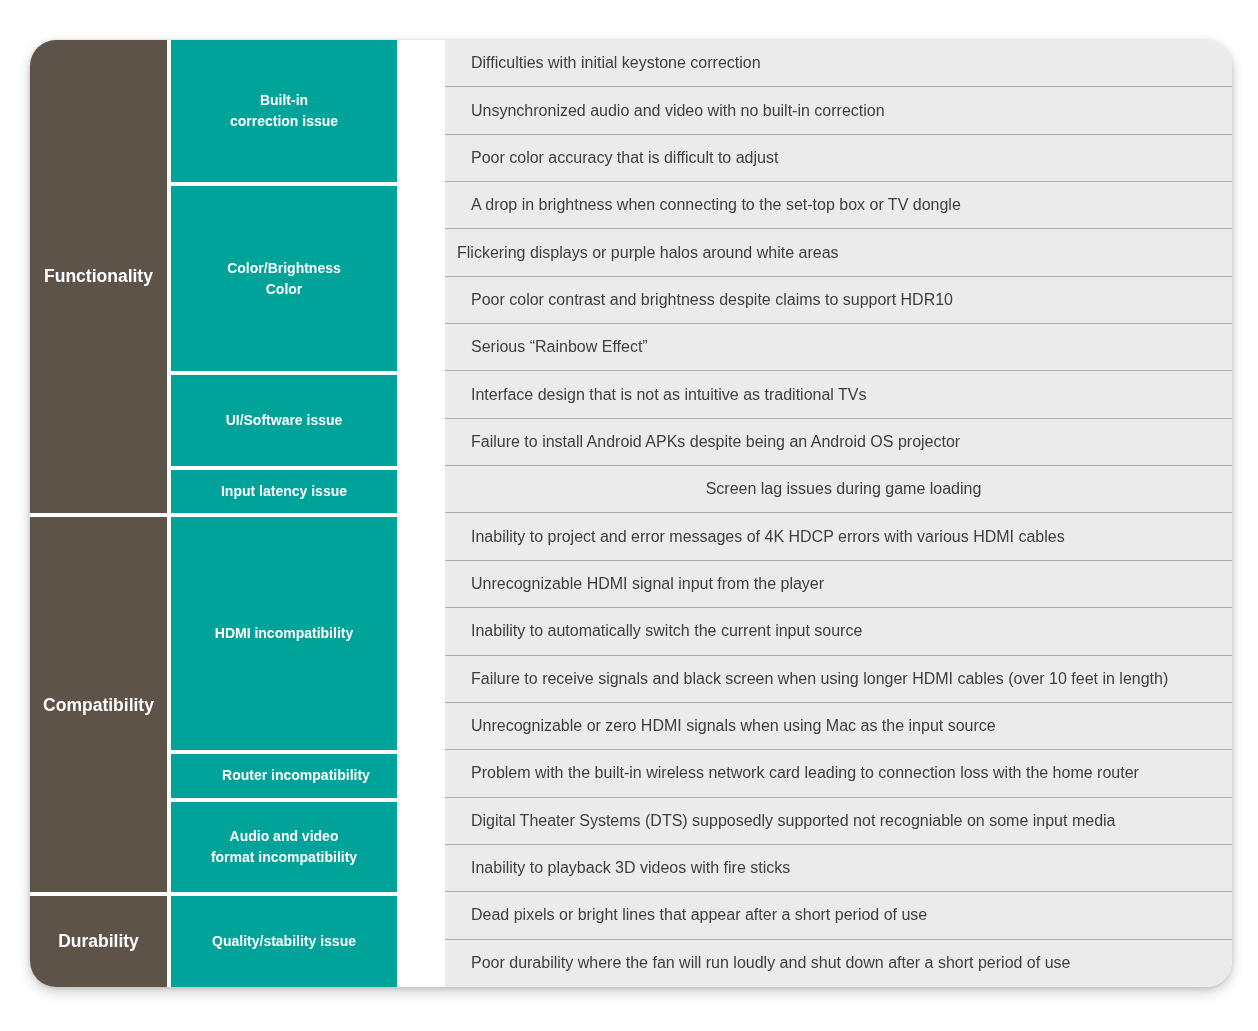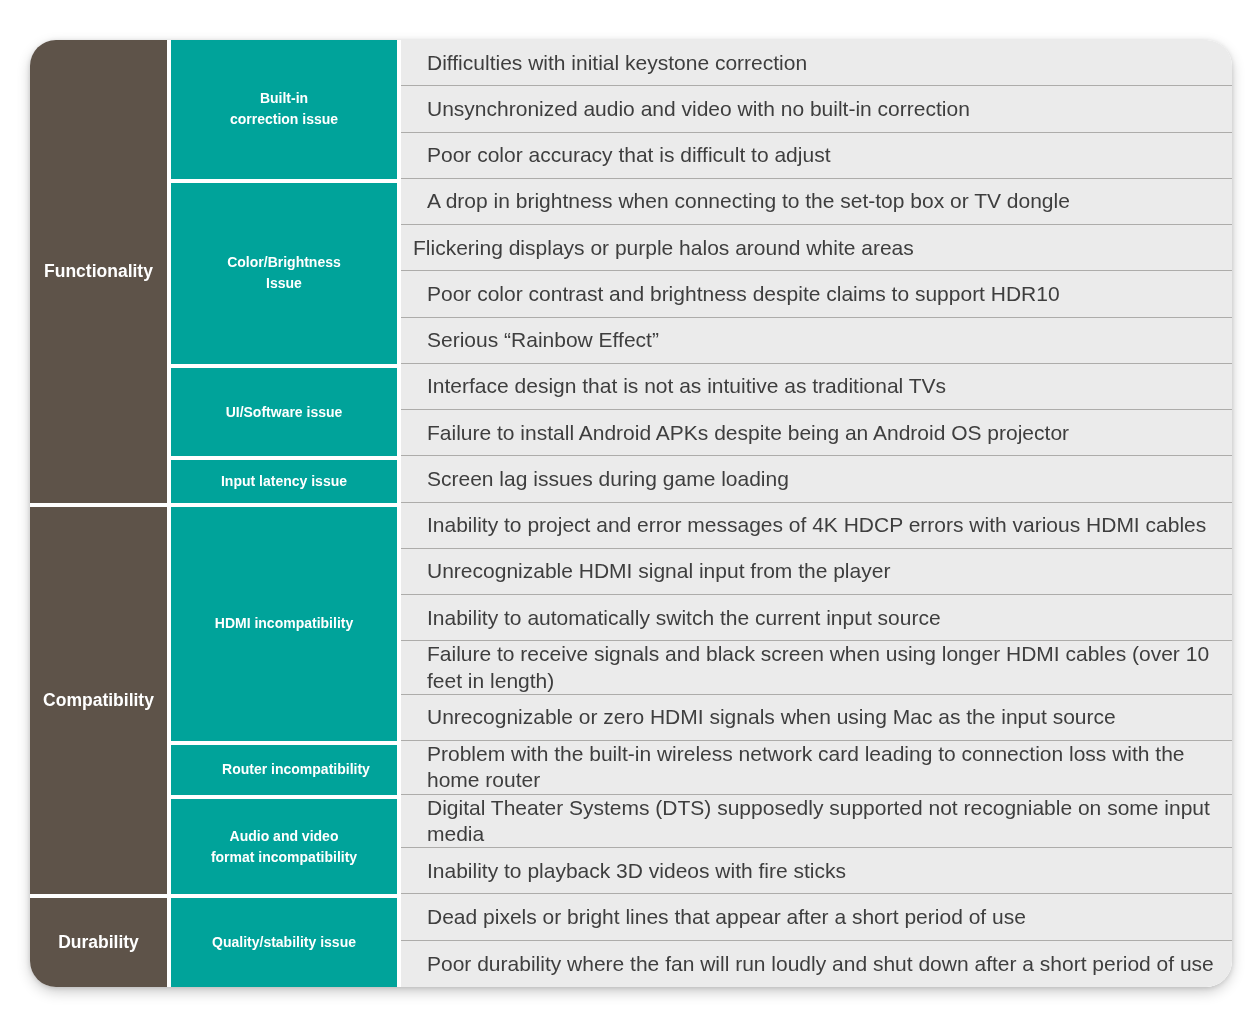--- a/index.html
+++ b/index.html
@@ -56,44 +56,45 @@
     justify-content: center;
     text-align: center;
     line-height: 1.5;
     padding: 0 8px;
   }
   .gap-top { margin-top: 4px; }
   .item {
     grid-column: 3;
     background: var(--row-bg, #ebebeb);
     color: var(--text-dark, #3e3e3e);
-    font-size: 21px;
+    font-size: 16px;
     display: flex;
     align-items: center;
     padding: 0 16px 0 26px;
     border-bottom: 1px solid var(--divider, #adacaa);
     line-height: 1.25;
+    margin-left: 44px;
   }
   .item.last { border-bottom: none; }
 </style>
 </head>
 <body>
 
 <div class="board">
   <div class="grid">
       <div class="cat" style="grid-row: 1 / span 10;">Functionality</div>
       <div class="cat gap-top" style="grid-row: 11 / span 8;">Compatibility</div>
       <div class="cat gap-top" style="grid-row: 19 / span 2;">Durability</div>
       <div class="sub" style="grid-row: 1 / span 3;">
         <span>Built-in</span>
         <span>correction issue</span>
       </div>
       <div class="sub gap-top" style="grid-row: 4 / span 4;">
         <span>Color/Brightness</span>
-        <span>Issue</span>
+        <span>Color</span>
       </div>
       <div class="sub gap-top" style="grid-row: 8 / span 2;">
         <span>UI/Software issue</span>
       </div>
       <div class="sub gap-top" style="grid-row: 10 / span 1;">
         <span>Input latency issue</span>
       </div>
       <div class="sub gap-top" style="grid-row: 11 / span 5;">
         <span>HDMI incompatibility</span>
       </div>
@@ -127,21 +128,21 @@
       </div>
       <div class="item" style="grid-row: 7 / span 1;">
         <span>Serious “Rainbow Effect”</span>
       </div>
       <div class="item" style="grid-row: 8 / span 1;">
         <span>Interface design that is not as intuitive as traditional TVs</span>
       </div>
       <div class="item" style="grid-row: 9 / span 1;">
         <span>Failure to install Android APKs despite being an Android OS projector</span>
       </div>
-      <div class="item" style="grid-row: 10 / span 1;">
+      <div class="item" style="grid-row: 10 / span 1; justify-content: center;">
         <span>Screen lag issues during game loading</span>
       </div>
       <div class="item" style="grid-row: 11 / span 1;">
         <span>Inability to project and error messages of 4K HDCP errors with various HDMI cables</span>
       </div>
       <div class="item" style="grid-row: 12 / span 1;">
         <span>Unrecognizable HDMI signal input from the player</span>
       </div>
       <div class="item" style="grid-row: 13 / span 1;">
         <span>Inability to automatically switch the current input source</span>

